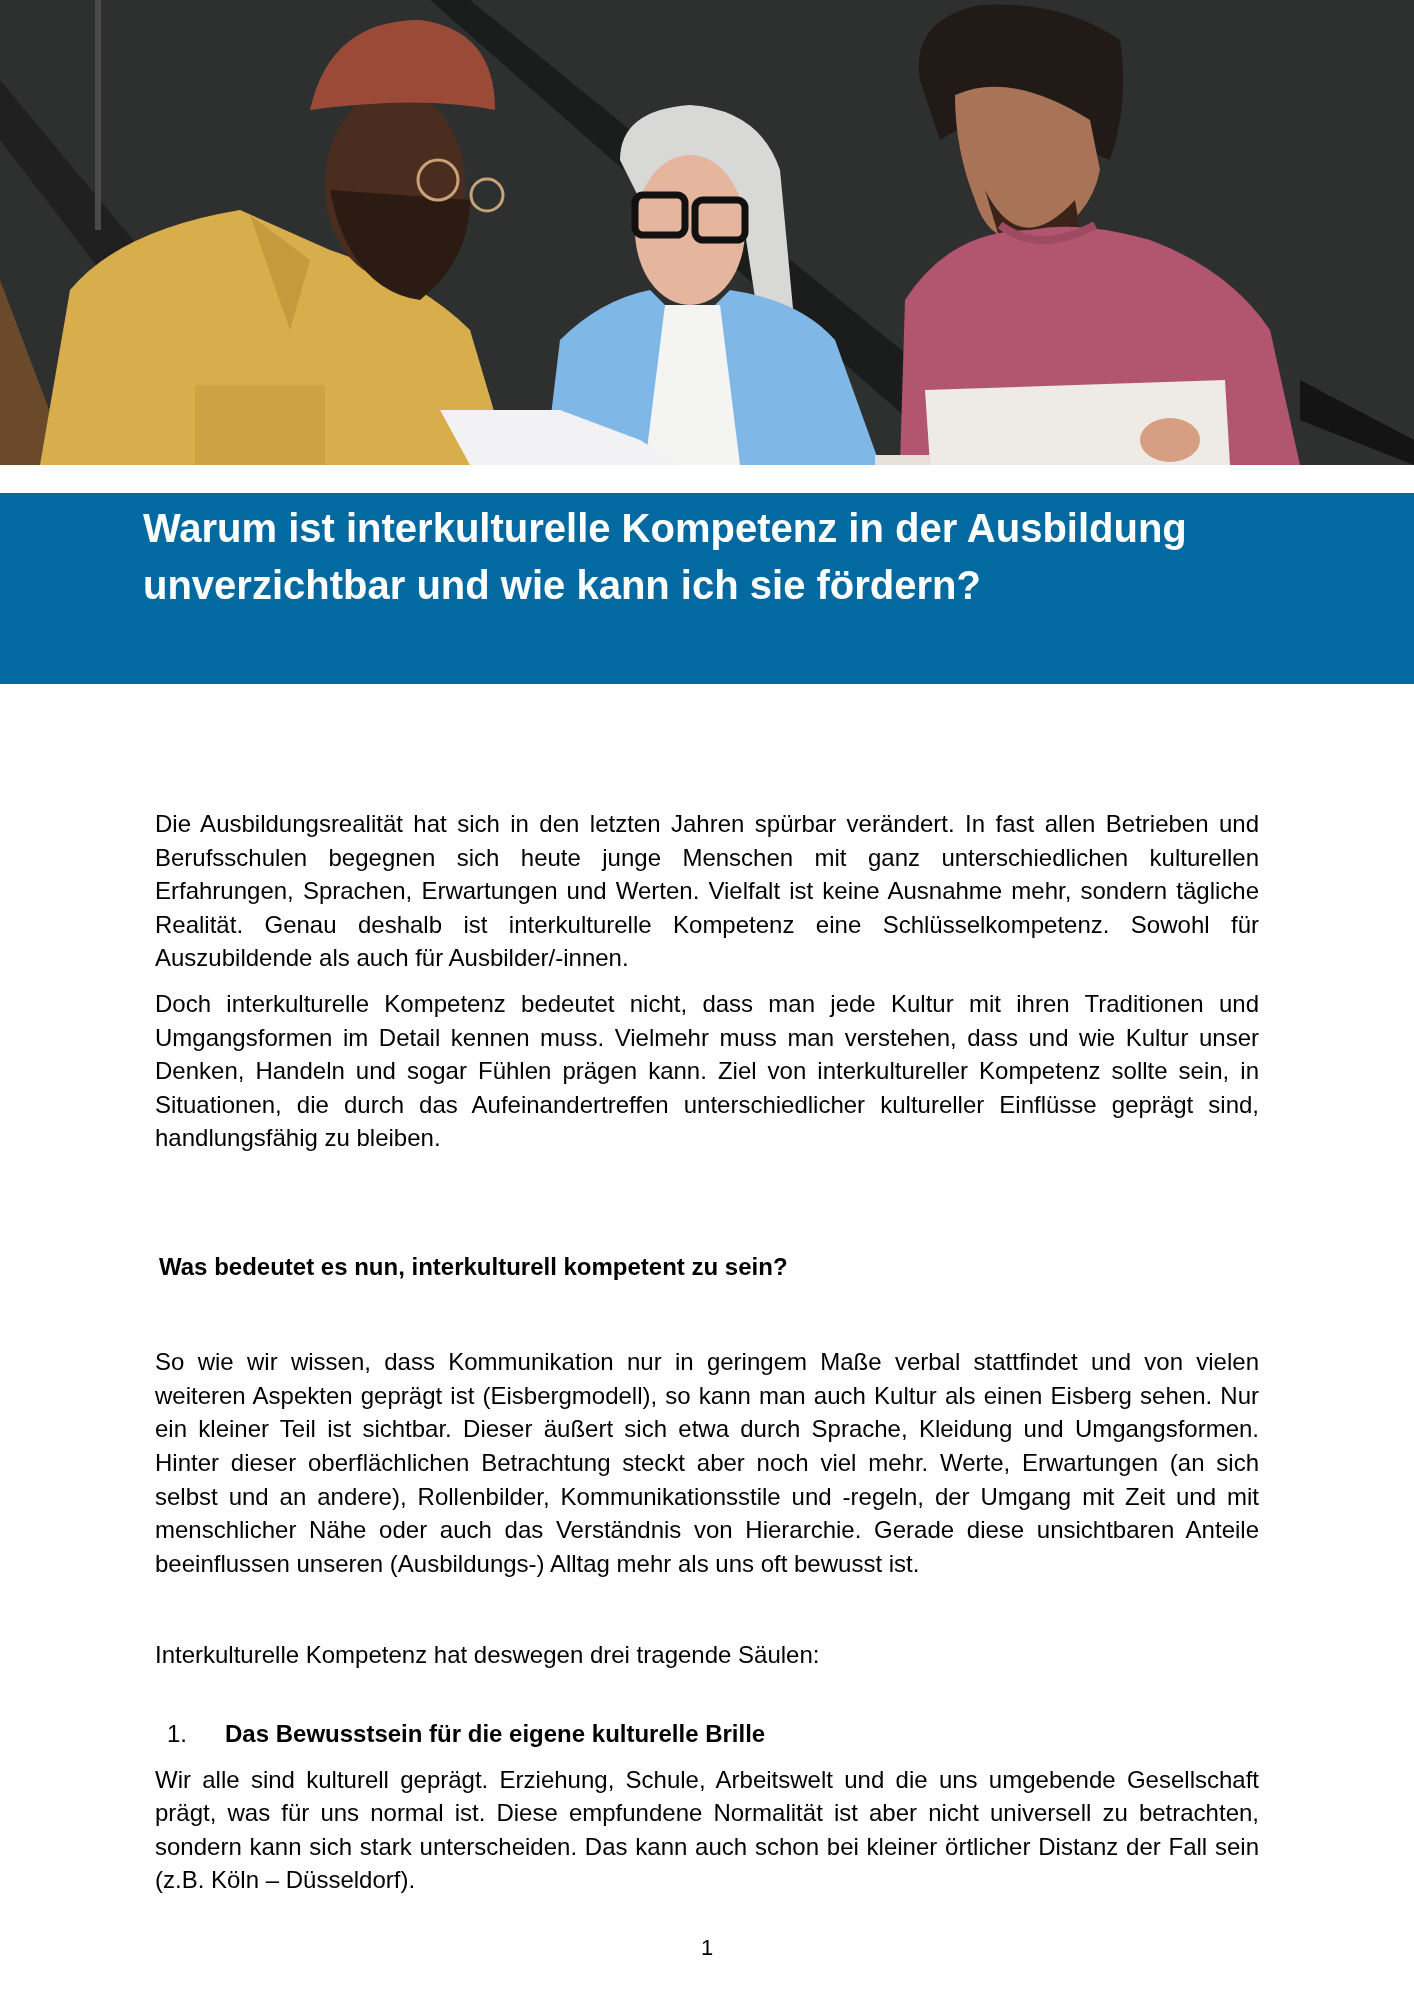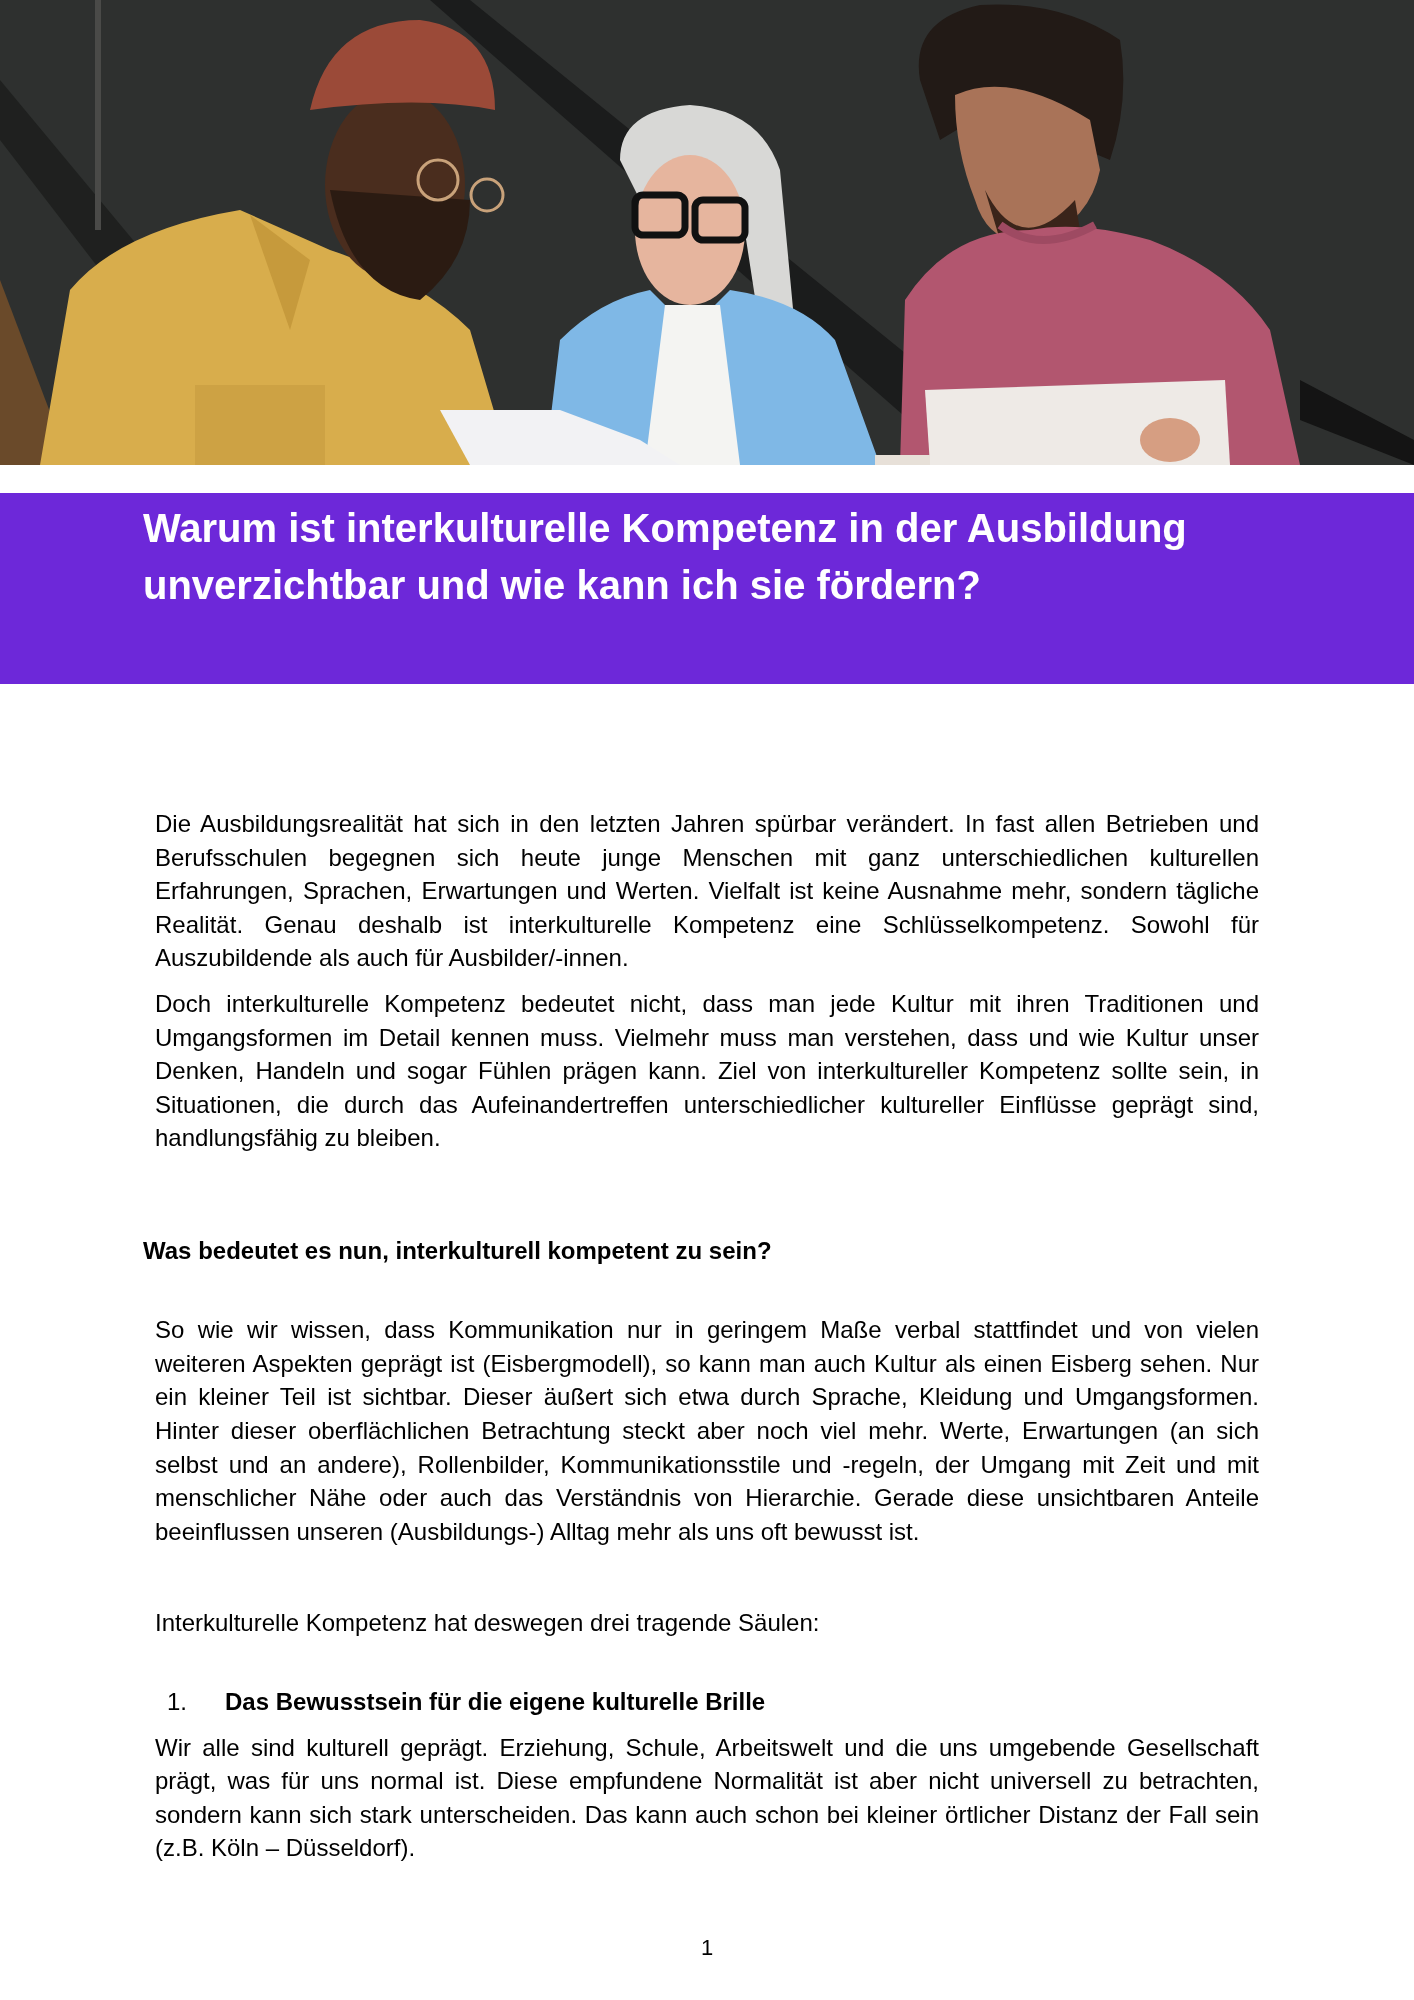--- a/index.html
+++ b/index.html
@@ -1,28 +1,28 @@
 <!DOCTYPE html>
 <html><head>
   <meta charset="utf-8">
   <style>
     html, body { margin: 0; padding: 0; background: #ffffff; }
     body { width: 1414px; height: 2000px; position: relative; overflow: hidden;
            font-family: "Liberation Sans", sans-serif; color: #000; }
     .hero { position: absolute; left: 0; top: 0; width: 1414px; height: 465px; overflow: hidden; background: #2d2f2e; }
     .hero svg { display: block; }
-    .banner { position: absolute; left: 0; top: 493px; width: 1414px; height: 191px; background: #6d28d9; }
+    .banner { position: absolute; left: 0; top: 493px; width: 1414px; height: 191px; background: #0369a1; }
     .banner-title { position: absolute; left: 143px; top: 7px; width: 1130px; margin: 0;
                     font-family: "Liberation Sans", sans-serif; font-weight: bold; font-size: 40px;
                     line-height: 57px; color: #ffffff; }
     .content { position: absolute; left: 143px; top: 795px; width: 1128px; font-size: 24px; line-height: 33.6px; }
     .para { margin: 12px; text-align: justify; }
     .gap-large { height: 67px; }
     .gap-med { height: 33.6px; }
-    .subheading { margin: 0; font-weight: bold; font-size: 24px; line-height: 33.6px; }
+    .subheading { margin: 16px; font-weight: bold; font-size: 24px; line-height: 33.6px; }
     .list-item { margin: 0; padding-left: 24px; font-size: 24px; line-height: 33.6px; }
     .list-num { display: inline-block; width: 24px; }
     .list-title { font-weight: bold; margin-left: 34px; }
     .page-number { position: absolute; left: 0; top: 1935px; width: 1414px; text-align: center; font-size: 22px; }
   </style>
 </head>
 <body>
 
 <div class="hero">
   <svg width="1414" height="465" viewBox="0 0 1414 465">

